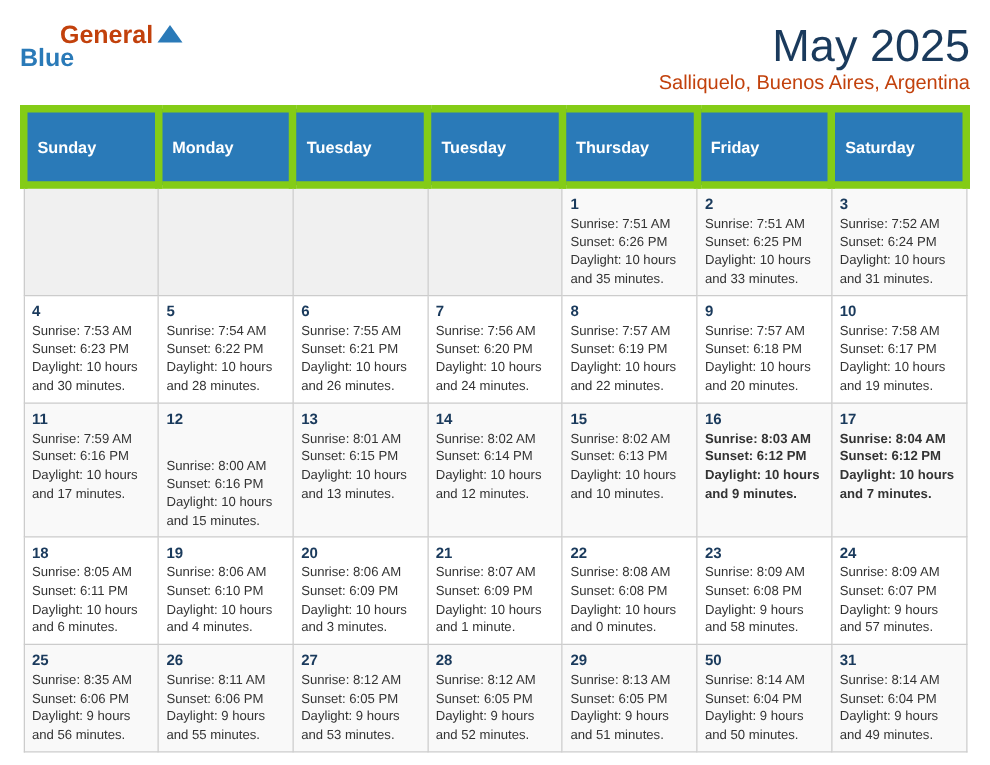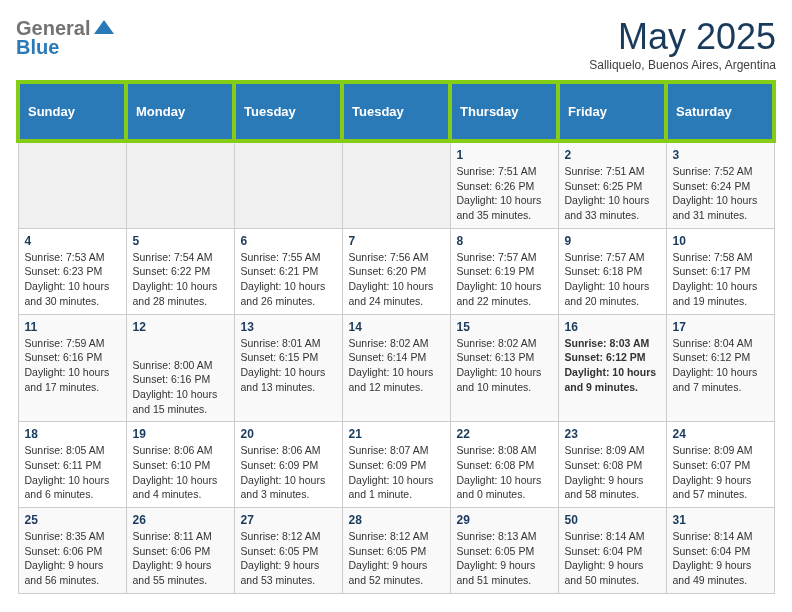--- a/index.html
+++ b/index.html
@@ -21,50 +21,50 @@
       flex-direction: column;
       align-items: flex-start;
     }
     .logo-text {
       display: flex;
       align-items: center;
       font-size: 20px;
       font-weight: bold;
       color: #1a3a5c;
     }
-    .logo-general { color: #737373; }
+    .logo-general { color: #c2410c; margin-left: 32px; }
     .logo-icon {
       width: 24px;
       height: 24px;
       margin-left: 2px;
     }
     .title-block {
       text-align: right;
     }
     .month-title {
       font-size: 36px;
       font-weight: normal;
       color: #1a3a5c;
     }
     .subtitle {
-      font-size: 12px;
-      color: #404040;
+      font-size: 16px;
+      color: #c2410c;
     }
     .calendar {
       width: 100%;
       border-collapse: collapse;
       border: 1px solid #ccc;
     }
     .calendar th {
       background-color: #2a7ab8;
       color: #fff;
       text-align: left;
       padding: 20px 8px;
       font-size: 13px;
-      border: 4px solid #84cc16;
+      border: 6px solid #84cc16;
     }
     .calendar td {
       vertical-align: top;
       padding: 5px 6px;
       border: 1px solid #ccc;
       width: calc(100% / 7);
       height: 80px;
       font-size: 11px;
       color: #333;
       background: #fff;
@@ -238,21 +238,21 @@
         </td>
         <td>
           <div class="day-num">16</div>
           <div class="day-info" style="white-space: pre-line; font-weight: bold;">Sunrise: 8:03 AM
 Sunset: 6:12 PM
 Daylight: 10 hours
 and 9 minutes.</div>
         </td>
         <td>
           <div class="day-num">17</div>
-          <div class="day-info" style="white-space: pre-line;">Sunrise: 8:04 AM
+          <div class="day-info" style="white-space: pre-line; font-weight: bold;">Sunrise: 8:04 AM
 Sunset: 6:12 PM
 Daylight: 10 hours
 and 7 minutes.</div>
         </td>
       </tr>
       <tr>
         <td>
           <div class="day-num">18</div>
           <div class="day-info" style="white-space: pre-line;">Sunrise: 8:05 AM
 Sunset: 6:11 PM

